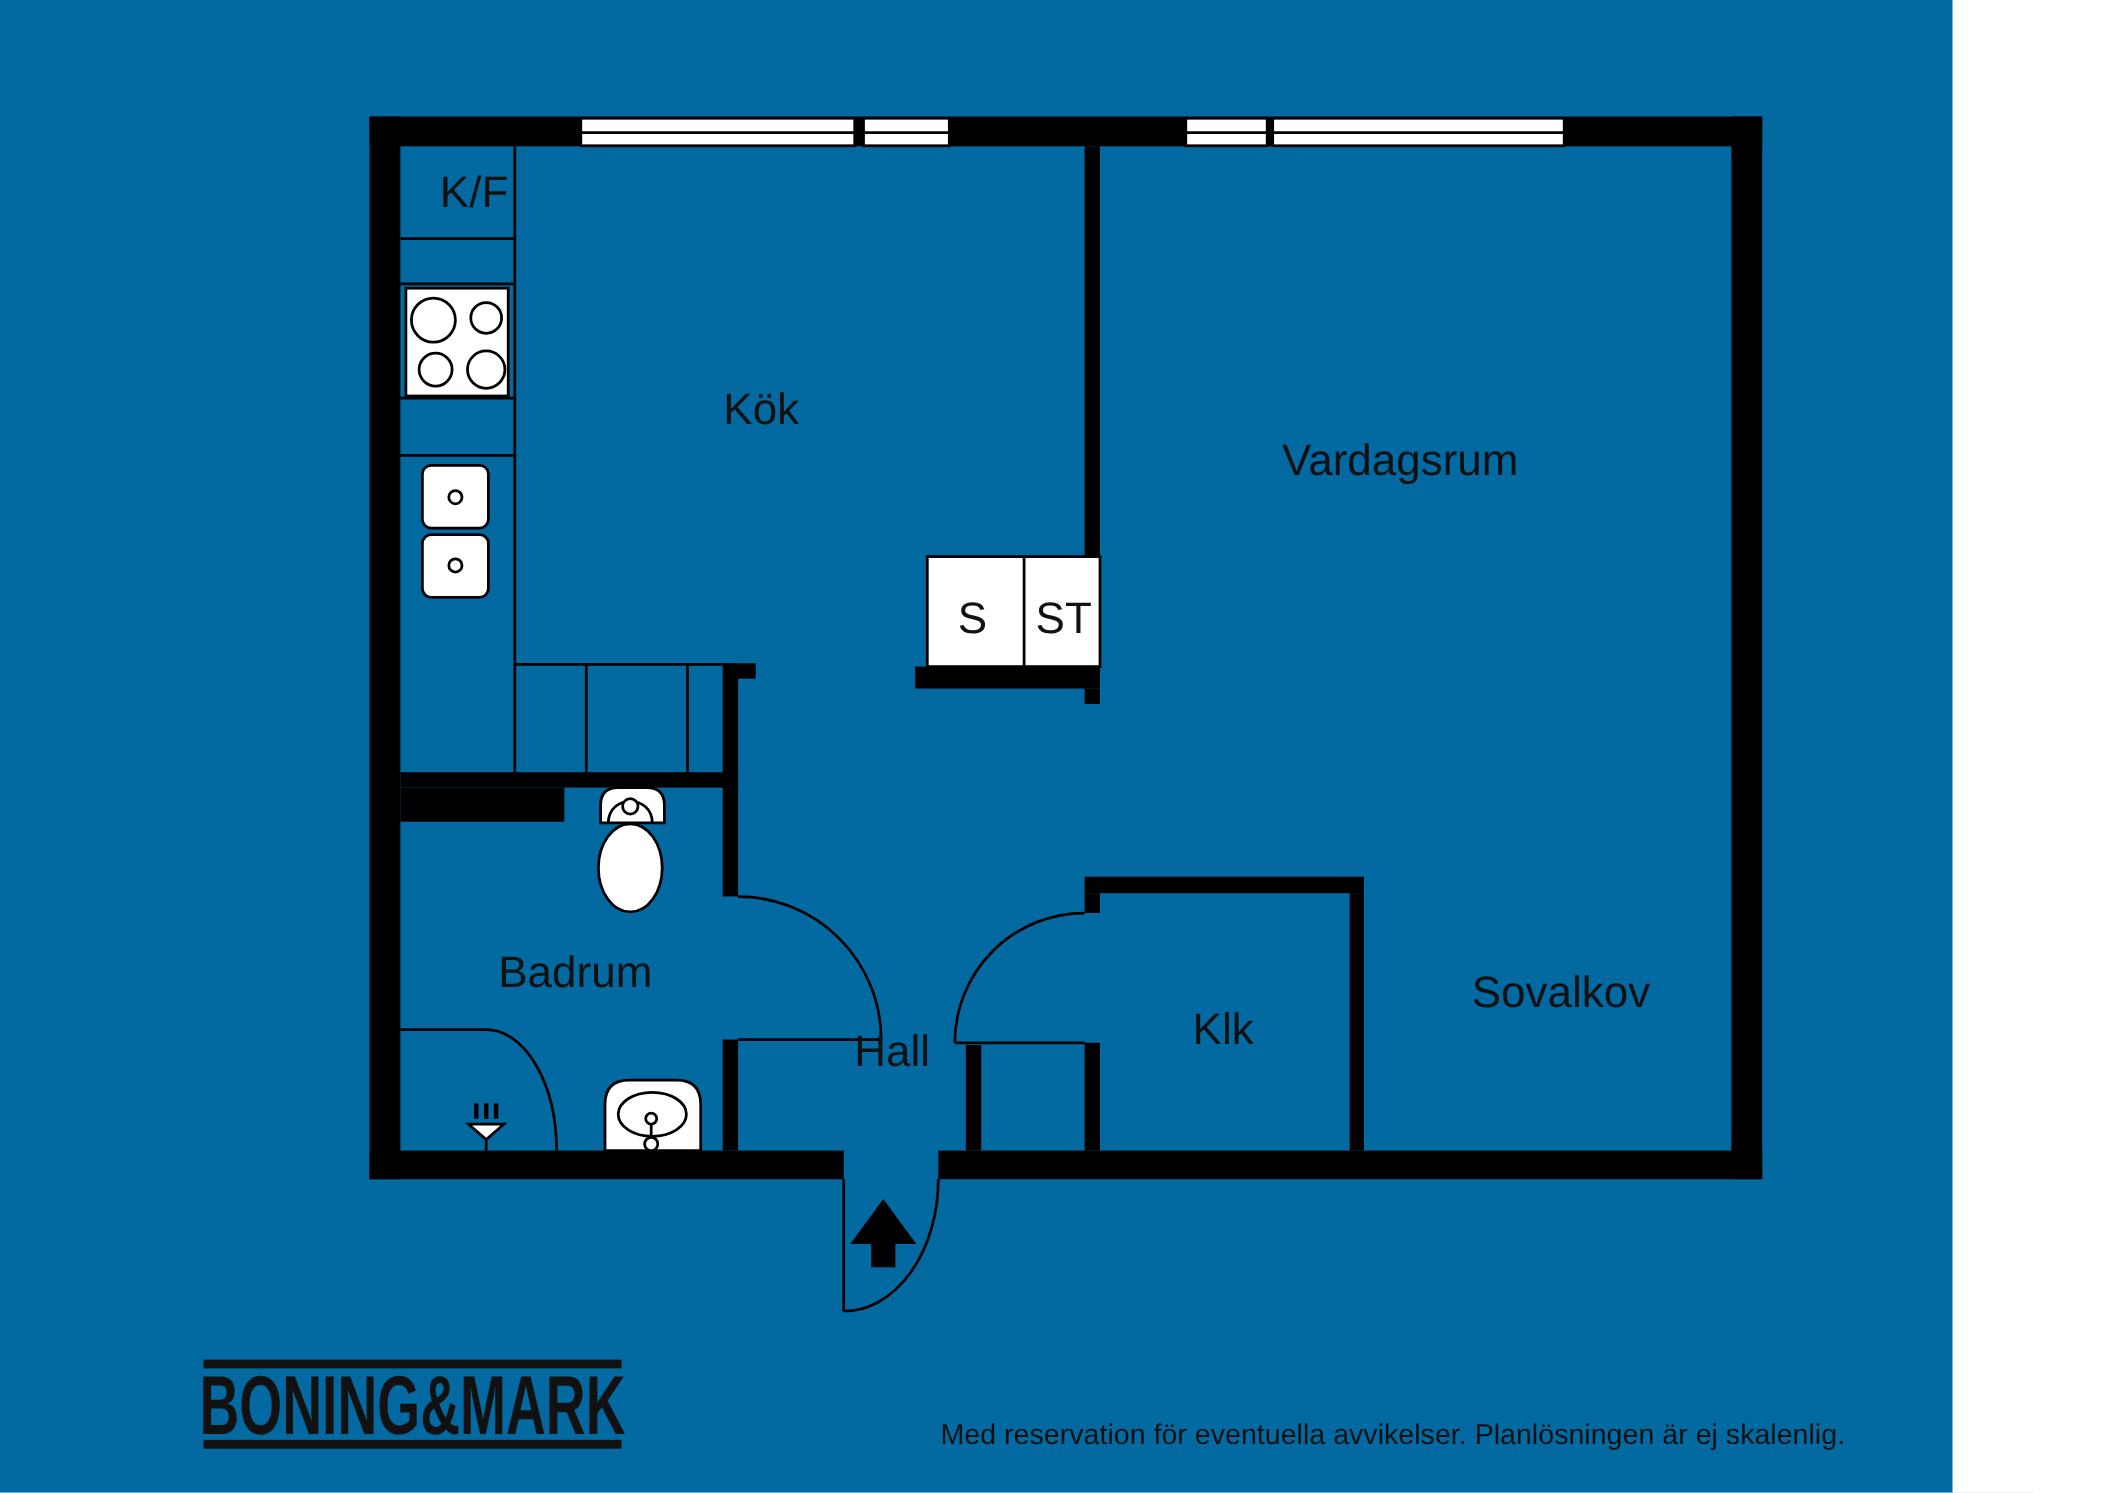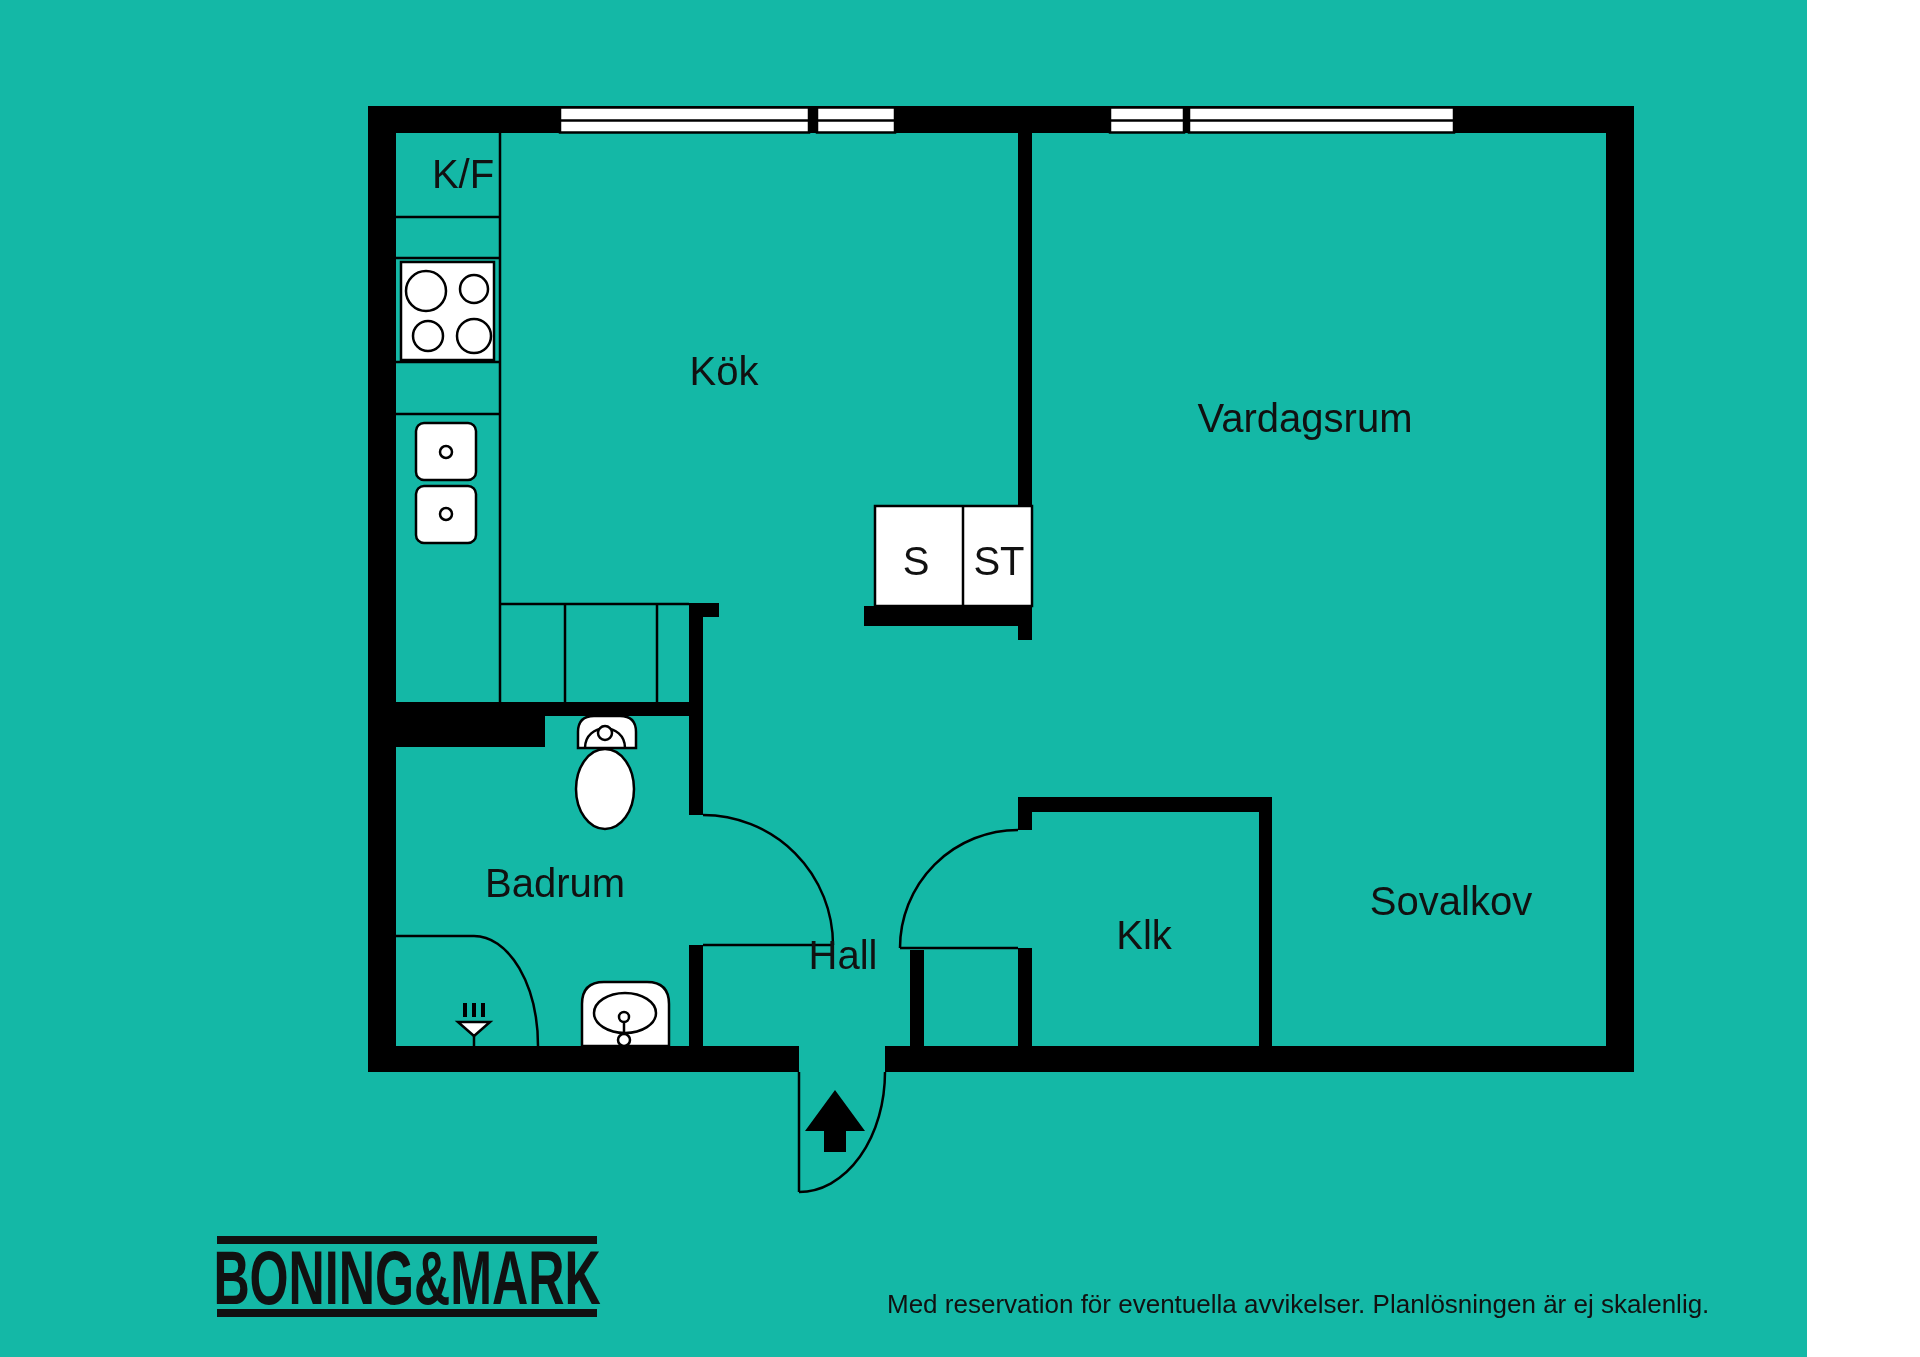--- a/index.html
+++ b/index.html
@@ -1,16 +1,16 @@
 <!DOCTYPE html>
 <html><head>
 <meta charset="utf-8">
 <style>
   html,body{margin:0;padding:0;background:#ffffff;}
-  .stage{width:1775px;height:1357px;position:relative;background:#14b8a6;overflow:hidden;padding-left:32px;}
+  .stage{width:1775px;height:1357px;position:relative;background:#0369a1;overflow:hidden;}
   svg{display:block;}
   .room-label{font-family:"Liberation Sans",sans-serif;font-size:40px;fill:#111;}
   .mid{text-anchor:middle;}
   .logo-text{font-family:"Liberation Sans",sans-serif;font-weight:bold;font-size:76px;fill:#111;}
   .disclaimer{font-family:"Liberation Sans",sans-serif;font-size:26px;fill:#111;}
   .wall{fill:#000;stroke:none;}
   .thin{fill:none;stroke:#000;stroke-width:2.5;}
   .thinw{fill:#fff;stroke:#000;stroke-width:2.5;}
 </style>
 </head>

